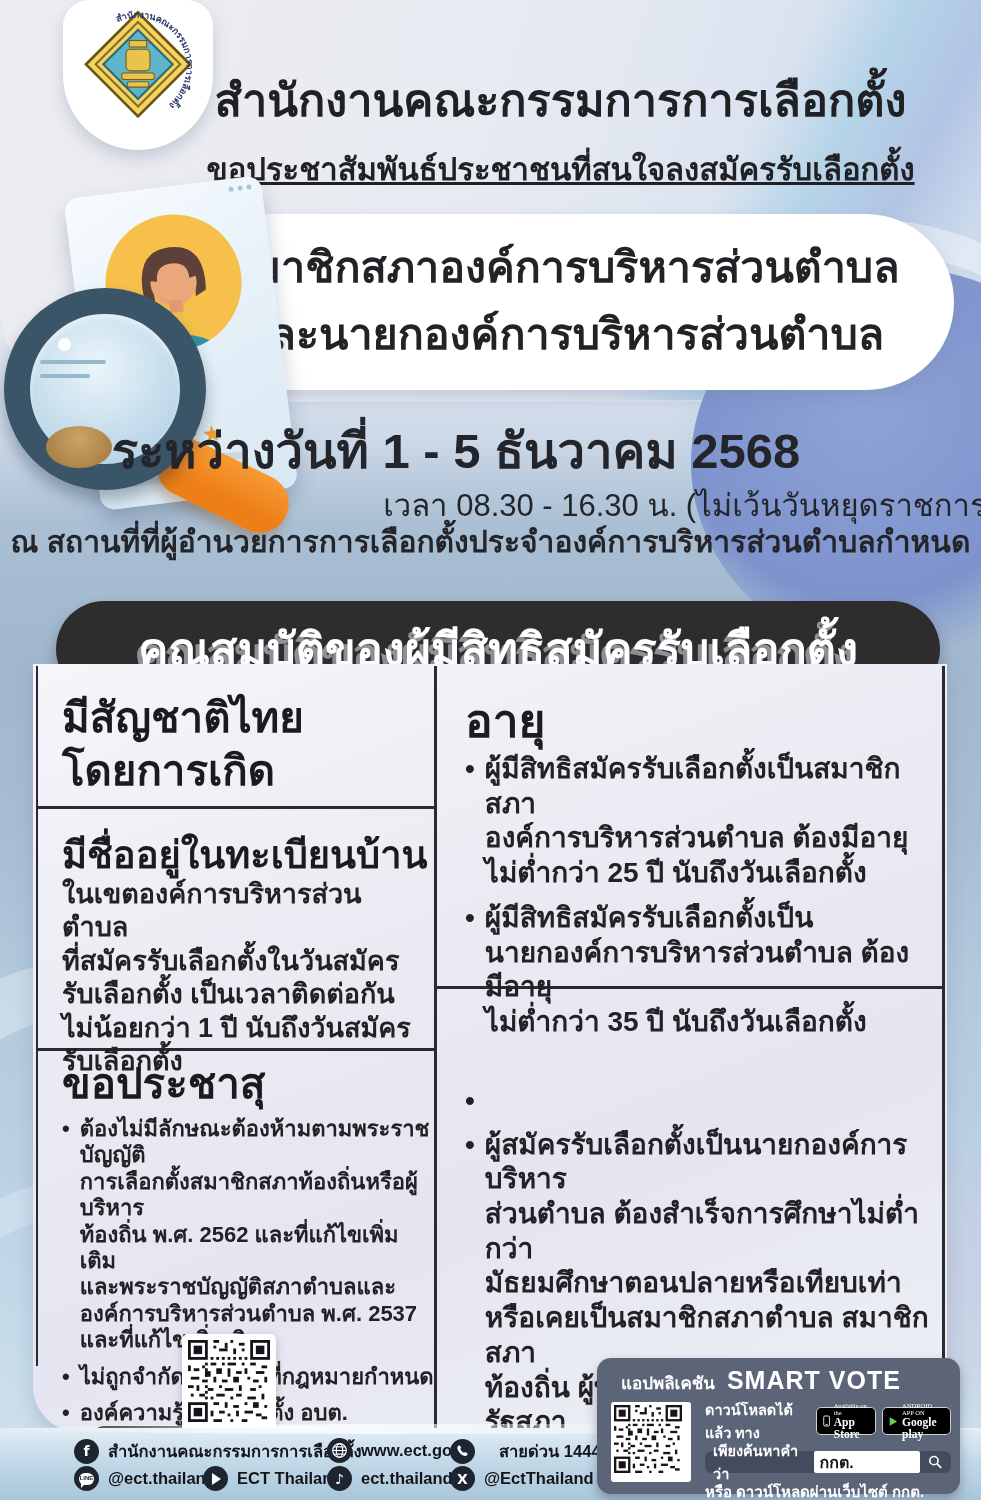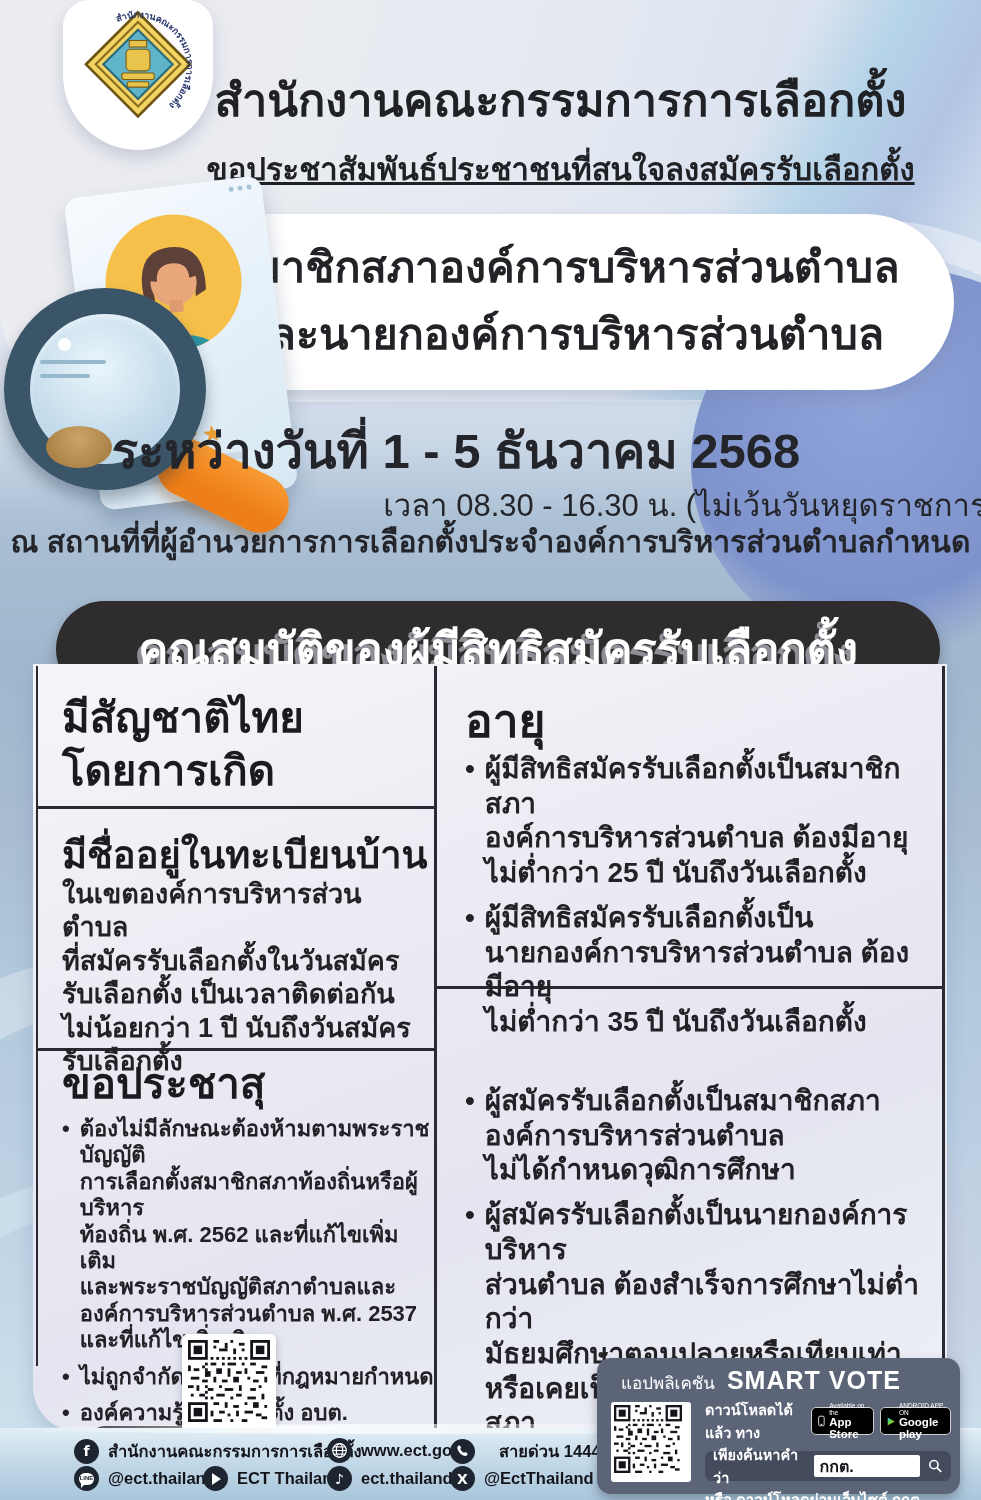--- a/index.html
+++ b/index.html
@@ -88,30 +88,30 @@
   .body-md{font-size:27px;font-weight:600;color:#222226;line-height:1.24;}
   .bullet{display:flex;gap:10px;margin-bottom:10px;}
   .bullet .bdot{flex:0 0 auto;font-weight:800;line-height:1.2;}
   .scan-pill{display:inline-block;background:#141419;color:#fff;border-radius:17px;
     padding:2px 12px 4px 12px;font-size:23px;font-weight:700;margin-left:8px;}
   .qr-box{background:#fff;border-radius:6px;box-shadow:0 3px 8px rgba(60,70,100,.3);padding:6px;}
   
   .sv-box{left:597px;top:1358px;width:363px;height:136px;border-radius:14px;background:#5c6578;
     box-shadow:0 6px 12px rgba(40,50,70,.35);}
   .sv-head{position:absolute;left:24px;top:8px;display:flex;align-items:baseline;gap:12px;color:#fff;}
-  .sv-label{font-size:17px;font-weight:400;}
+  .sv-label{font-size:17px;font-weight:700;}
   .sv-name{font-size:25px;font-weight:800;letter-spacing:1px;}
   .sv-qr{position:absolute;left:14px;top:44px;width:74px;height:74px;background:#fff;border:3px solid #fff;border-radius:3px;}
   .sv-right{position:absolute;left:108px;top:40px;width:246px;color:#fff;}
-  .sv-row1{display:flex;align-items:center;gap:6px;}
+  .sv-row1{display:flex;align-items:center;gap:6px;font-family:Liberation Serif, serif;}
   .sv-dl{font-size:14.5px;font-weight:700;}
   .store-badge{background:#000;border:1px solid #cfcfcf;border-radius:5px;height:26px;display:flex;align-items:center;gap:4px;padding:0 6px;color:#fff;}
   .store-badge .t1{font-size:6.5px;line-height:1.1;}
   .store-badge .t2{font-size:11.5px;font-weight:700;line-height:1.05;}
-  .sv-search{margin-top:7px;background:#434b5c;border-radius:7px;height:30px;display:flex;align-items:center;gap:8px;padding:0 8px;}
+  .sv-search{margin-top:7px;background:#434b5c;border-radius:7px;height:22px;display:flex;align-items:center;gap:8px;padding:0 8px;}
   .sv-search-label{font-size:14.5px;font-weight:700;color:#fff;}
   .sv-input{background:#fff;color:#16161a;width:104px;height:22px;font-size:16px;font-weight:800;
     display:flex;align-items:center;padding:0 6px;border-radius:2px;}
   .sv-alt{margin-top:7px;font-size:15px;font-weight:700;}
   
   .footer-band{left:0;top:1428px;width:981px;height:72px;
     background:linear-gradient(180deg,#e2eef6 0%,#c4d9e8 45%,#a9c6db 100%);}
   .footer-wave{left:0;top:1424px;width:981px;height:10px;border-radius:50%;
     background:linear-gradient(90deg,rgba(255,255,255,.0),rgba(255,255,255,.8) 30%,rgba(255,255,255,.2) 70%);}
   .f-item{position:absolute;display:flex;align-items:center;gap:9px;}
@@ -357,23 +357,20 @@
       <span class="bdot">•</span>
       <span class="lines">ผู้มีสิทธิสมัครรับเลือกตั้งเป็น
 นายกองค์การบริหารส่วนตำบล ต้องมีอายุ
 ไม่ต่ำกว่า 35 ปี นับถึงวันเลือกตั้ง</span>
     </div>
   </div>
 
   <div class="abs" style="left:465px;top:1084px;width:485px;font-size:28px;font-weight:600;line-height:1.24;color:#222226;">
     <div class="bullet">
       <span class="bdot">•</span>
-      <span class="lines">ผู้สมัครรับเลือกตั้งเป็นสมาชิกสภา
-องค์การบริหารส่วนตำบล
-ไม่ได้กำหนดวุฒิการศึกษา</span>
     </div>
     <div class="bullet">
       <span class="bdot">•</span>
       <span class="lines">ผู้สมัครรับเลือกตั้งเป็นนายกองค์การบริหาร
 ส่วนตำบล ต้องสำเร็จการศึกษาไม่ต่ำกว่า
 มัธยมศึกษาตอนปลายหรือเทียบเท่า
 หรือเคยเป็นสมาชิกสภาตำบล สมาชิกสภา
 ท้องถิ่น ผู้บริหารท้องถิ่น หรือสมาชิกรัฐสภา</span>
     </div>
   </div>

